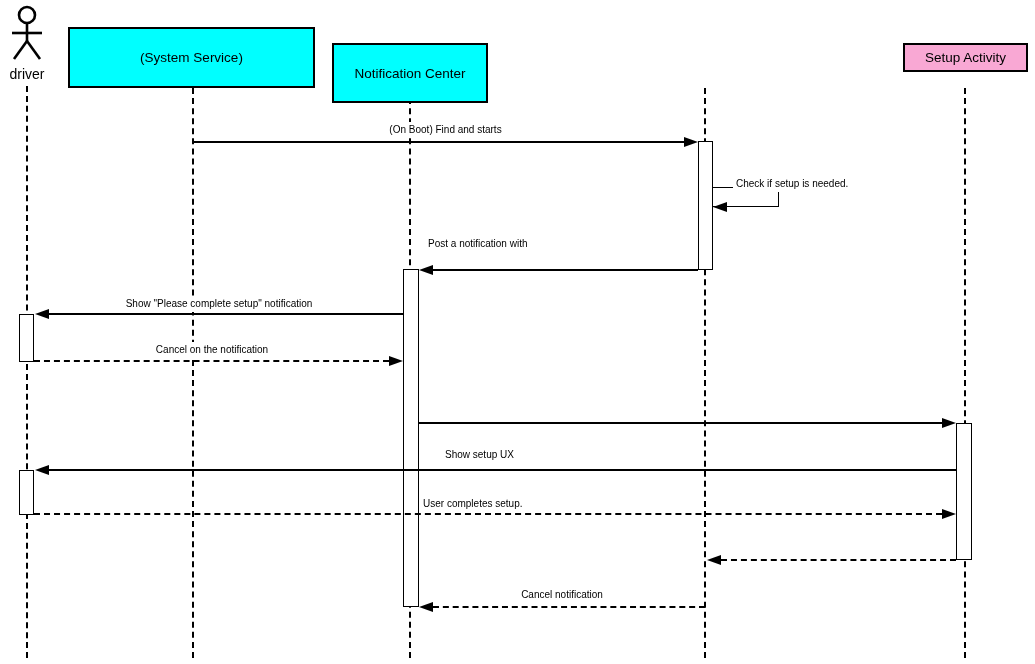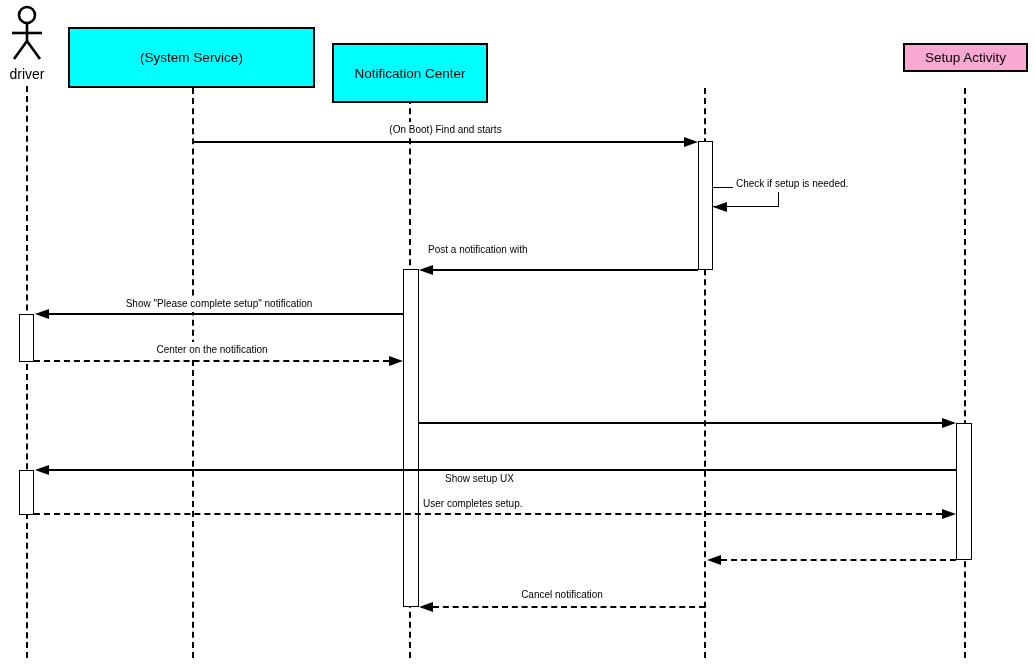--- a/index.html
+++ b/index.html
@@ -83,48 +83,48 @@
   <div class="selfmsg" style="left:713px;top:187px;width:66px;height:20px;"></div>
   <div class="arr left" style="left:713px;top:202px;"></div>
   <div class="mlabel leftalign" style="left:733px;top:148px;margin-top:28px;">
     <span class="bg">
         <span>Check if setup is needed.</span>
       </span>
   </div>
 
   <div class="mline" style="left:433px;top:269px;width:265px;"></div>
   <div class="arr left" style="left:419px;top:265px;"></div>
-  <div class="mlabel leftalign" style="left:425px;top:242px;">
+  <div class="mlabel leftalign" style="left:425px;top:236px;">
     <span class="bg">
       <span>Post a notification with</span>
     </span>
   </div>
 
   <div class="mline" style="left:49px;top:313px;width:354px;"></div>
   <div class="arr left" style="left:35px;top:309px;"></div>
   <div class="mlabel centertext" style="left:35px;top:296px;width:368px;">
     <span class="bg">
         <span>Show "Please complete setup" notification</span>
       </span>
   </div>
 
   <div class="mline dashed" style="left:34px;top:360px;width:355px;"></div>
   <div class="arr right" style="left:389px;top:356px;"></div>
   <div class="mlabel centertext" style="left:35px;top:342px;width:354px;">
     <span class="bg">
-        <span>Center on the notification</span>
+        <span>Cancel on the notification</span>
       </span>
   </div>
 
   <div class="mline" style="left:419px;top:422px;width:523px;"></div>
   <div class="arr right" style="left:942px;top:418px;"></div>
 
   <div class="mline" style="left:49px;top:469px;width:907px;"></div>
   <div class="arr left" style="left:35px;top:465px;"></div>
-  <div class="mlabel leftalign" style="left:442px;top:471px;">
+  <div class="mlabel leftalign" style="left:442px;top:447px;">
     <span class="bg">
         <span>Show setup UX</span>
       </span>
   </div>
 
   <div class="mline dashed" style="left:34px;top:513px;width:908px;"></div>
   <div class="arr right" style="left:942px;top:509px;"></div>
   <div class="mlabel leftalign" style="left:420px;top:496px;text-align:center;">
     <span class="bg">
         <span>User completes setup.</span>

